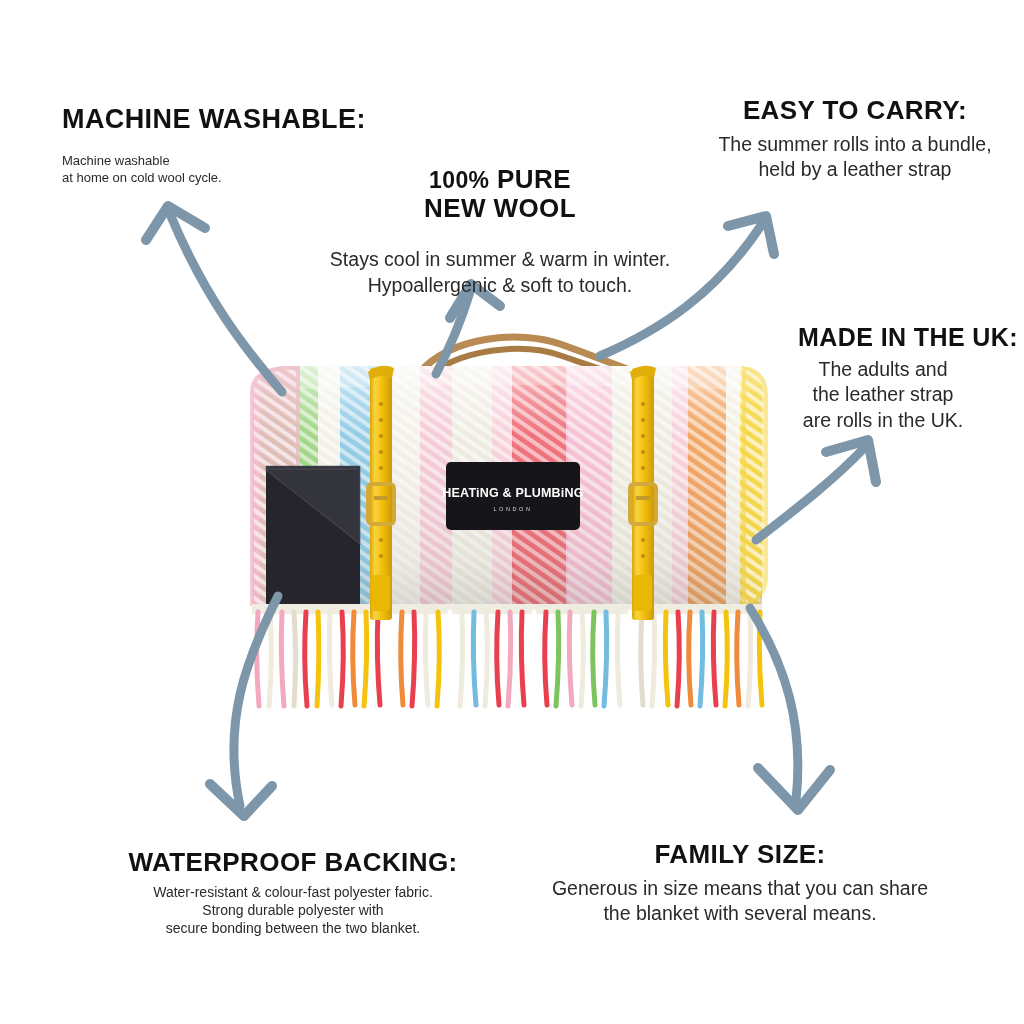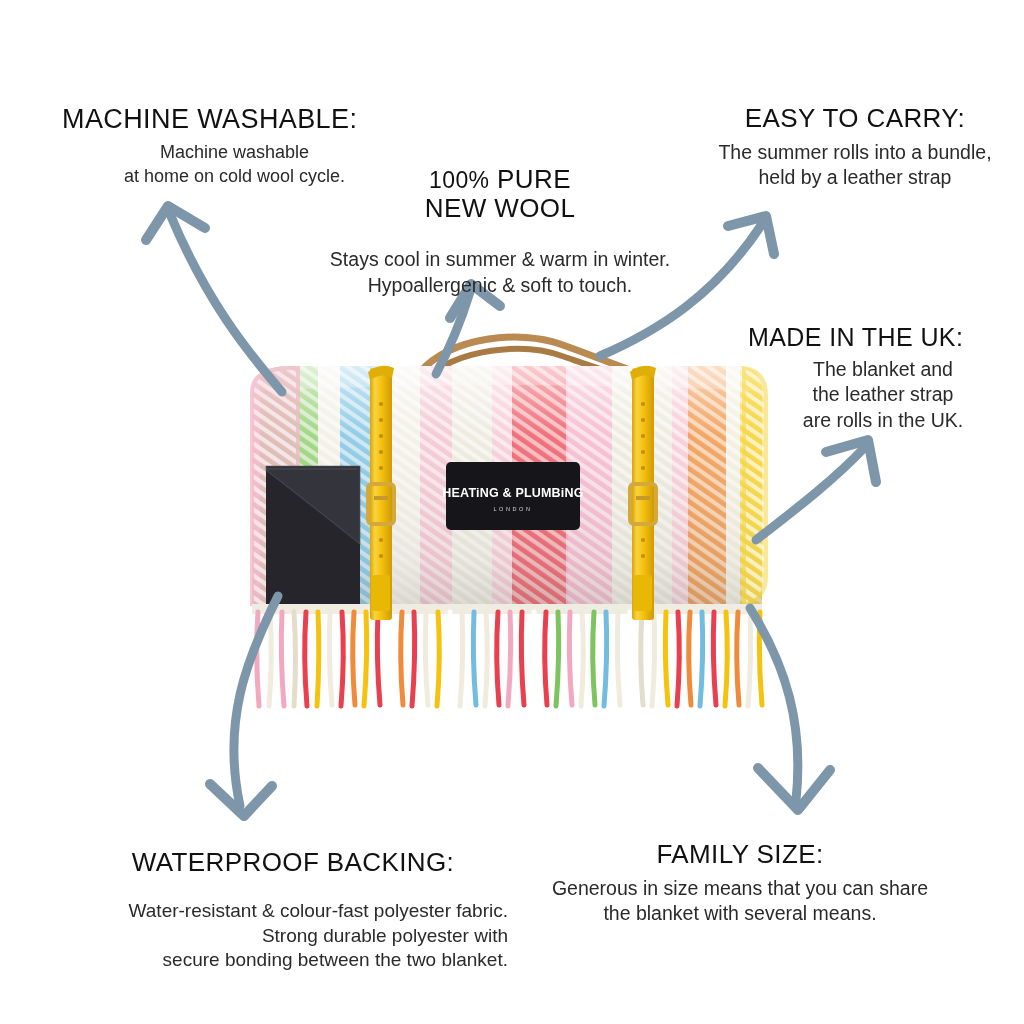--- a/index.html
+++ b/index.html
@@ -13,53 +13,53 @@
     height: 1024px;
     background: #ffffff;
     font-family: "Liberation Sans", sans-serif;
     overflow: hidden;
     -webkit-font-smoothing: antialiased;
   }
 
   
   .callout { position: absolute; }
   .callout .heading {
-    font-weight: normal;
+    font-weight: bold;
     color: #111111;
     letter-spacing: 0.4px;
     line-height: 1.12;
     white-space: nowrap;
   }
   .callout .body {
     color: #2a2a2a;
     line-height: 1.30;
   }
   .callout .body div { white-space: nowrap; }
 
   
   #co-machine       { left: 62px;  top: 104px; width: 345px; }
   #co-machine .heading { font-size: 27px; text-align: left; }
-  #co-machine .body    { font-size: 18px; text-align: center; margin-top: 7px; }
+  #co-machine .body    { font-size: 13px; margin-top: 19px; }
 
   #co-wool          { left: 300px; top: 165px; width: 400px; }
   #co-wool .heading { font-size: 26px; text-align: center; }
   #co-wool .body    { font-size: 19.5px; text-align: center; margin-top: 24px; }
   #co-wool .pct     { font-size: 23px; }
 
   #co-carry         { left: 695px; top: 96px;  width: 320px; }
-  #co-carry .heading { font-size: 26px; text-align: center; margin-top: 8px; }
+  #co-carry .heading { font-size: 26px; text-align: center; }
   #co-carry .body    { font-size: 19.5px; text-align: center; margin-top: 7px; }
 
   #co-uk            { left: 748px; top: 323px; width: 270px; }
-  #co-uk .heading   { font-size: 25px; text-align: left; }
+  #co-uk .heading   { font-size: 25px; text-align: right; }
   #co-uk .body      { font-size: 19.5px; text-align: center; margin-top: 6px; }
 
   #co-water         { left: 78px;  top: 848px; width: 430px; }
   #co-water .heading { font-size: 26px; text-align: center; }
-  #co-water .body    { font-size: 19px; text-align: right; margin-top: 22px; }
+  #co-water .body    { font-size: 14px; text-align: center; margin-top: 6px; }
 
   #co-family        { left: 540px; top: 840px; width: 400px; }
   #co-family .heading { font-size: 26px; text-align: center; }
   #co-family .body    { font-size: 19.5px; text-align: center; margin-top: 7px; }
 
   
   #arrows, #product {
     position: absolute;
     left: 0; top: 0;
     width: 1024px; height: 1024px;
@@ -291,21 +291,21 @@
     <div class="heading">EASY TO CARRY:</div>
     <div class="body">
       <div>The summer rolls into a bundle,</div>
       <div>held by a leather strap</div>
     </div>
   </div>
 
   <div class="callout" id="co-uk">
     <div class="heading">MADE IN THE UK:</div>
     <div class="body">
-      <div>The blanket and</div>
+      <div>The adults and</div>
       <div>the leather strap</div>
       <div>are rolls in the UK.</div>
     </div>
   </div>
 
   <div class="callout" id="co-water">
     <div class="heading">WATERPROOF BACKING:</div>
     <div class="body">
       <div>Water-resistant &amp; colour-fast polyester fabric.</div>
       <div>Strong durable polyester with</div>

